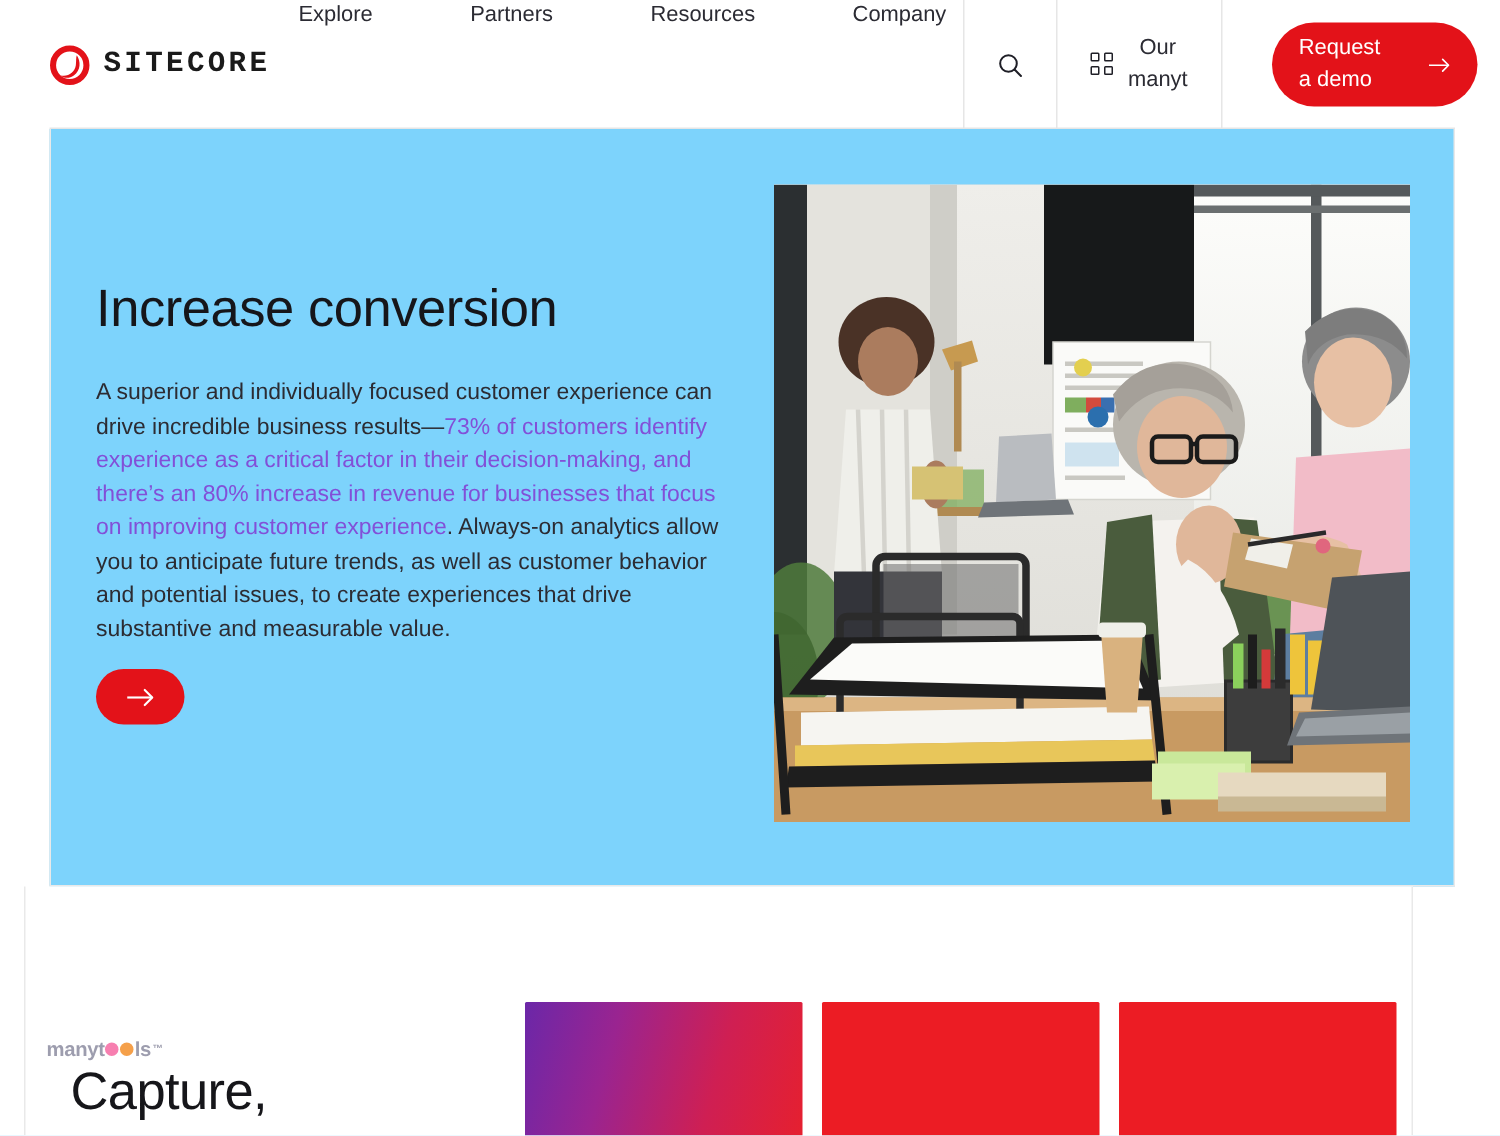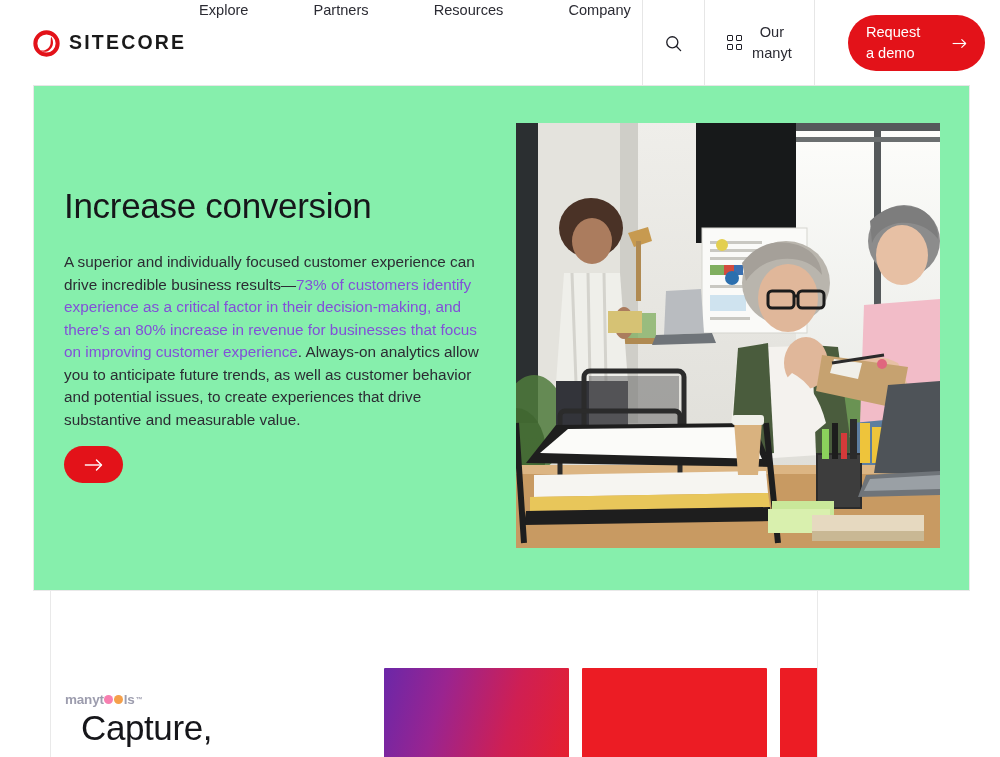--- a/index.html
+++ b/index.html
@@ -48,21 +48,21 @@
     width: 27px; height: 27px;
     flex: none;
     margin-right: 9px;
   }
   .logo-word {
     font-size: 19.5px;
     font-weight: 700;
     letter-spacing: 2.2px;
     color: #1a1a1a;
     line-height: 1;
-    font-family: Liberation Sans, sans-serif;
+    font-family: Liberation Mono, monospace;
   }
 
   .nav {
     display: flex;
     align-items: flex-start;
     flex: none;
     padding-left: 8px;
     gap: 43px;
   }
   .nav-item {
@@ -153,21 +153,21 @@
 
   
   .hero {
     position: absolute;
     top: 86px; left: 33px;
     width: 937px;
     height: 505px;
     border-left: 1px solid #e9e9e9;
     border-right: 1px solid #e9e9e9;
     border-bottom: 1px solid #e9e9e9;
-    background: #86efac;
+    background: #7dd3fc;
   }
 
   .hero-text {
     position: absolute;
     left: 30px;
     top: 100px;
     width: 425px;
   }
   .hero-title {
     font-size: 35px;
@@ -217,22 +217,22 @@
     top: 37px;
     width: 424px;
     height: 425px;
     overflow: hidden;
     background: #dfe2e0;
   }
 
   
   .lower {
     position: absolute;
-    top: 591px; left: 50px;
-    width: 768px;
+    top: 591px; left: 16px;
+    width: 926px;
     height: 166px;
     border-left: 1px solid #e9e9e9;
     border-right: 1px solid #e9e9e9;
     background: #ffffff;
     overflow: hidden;
   }
 
   .watermark {
     position: absolute;
     left: 14px;

